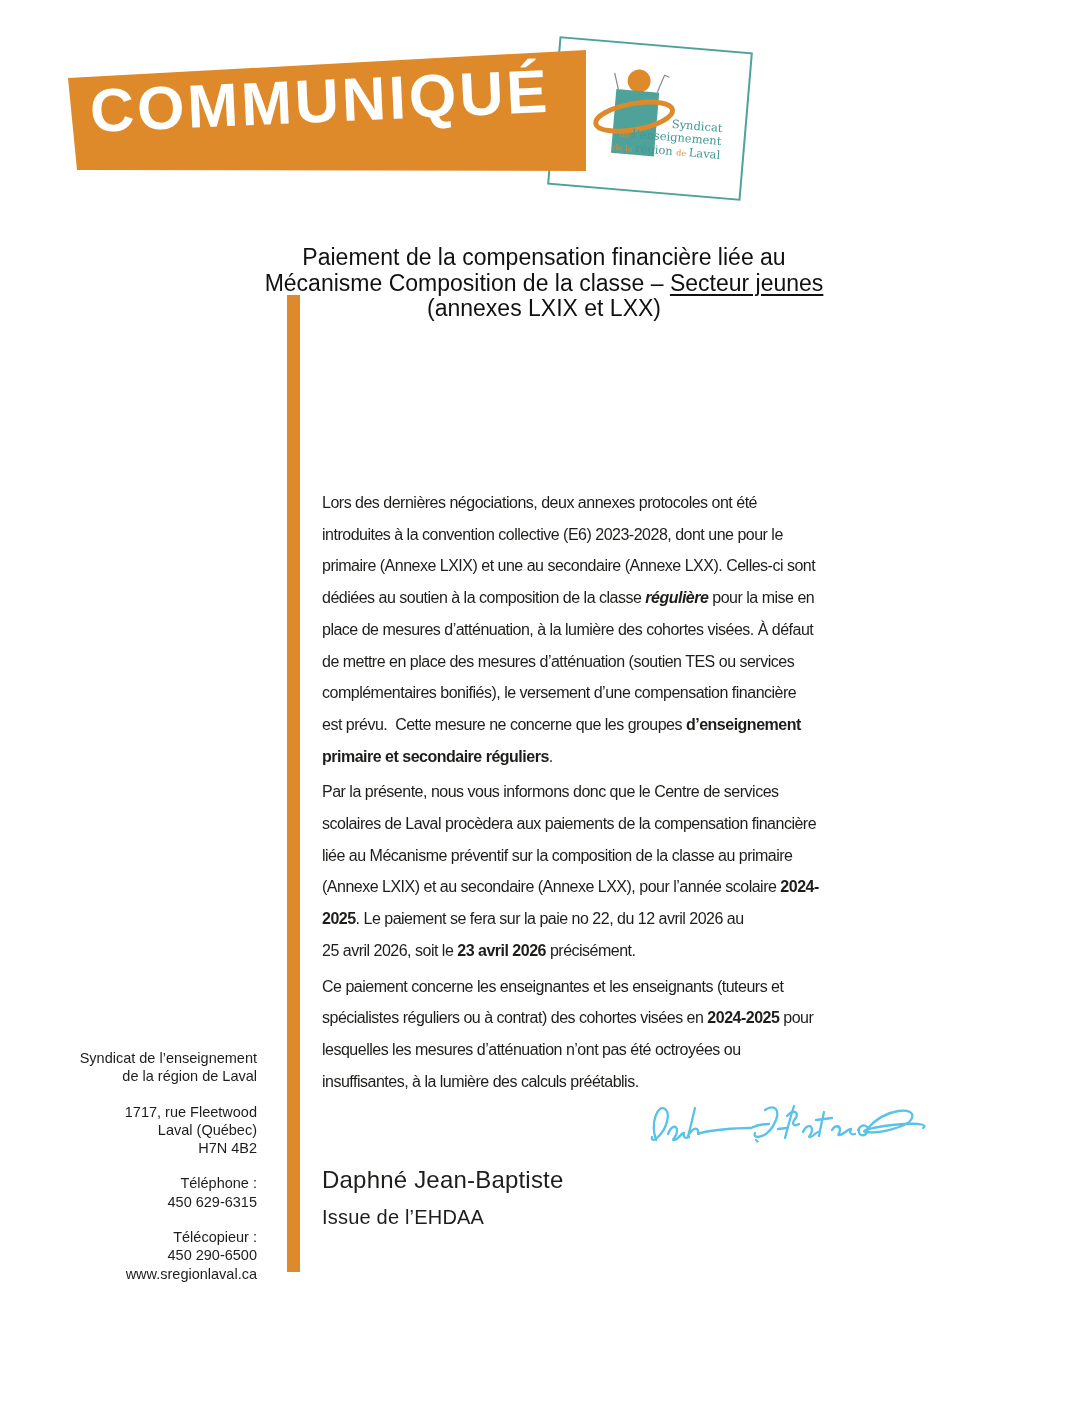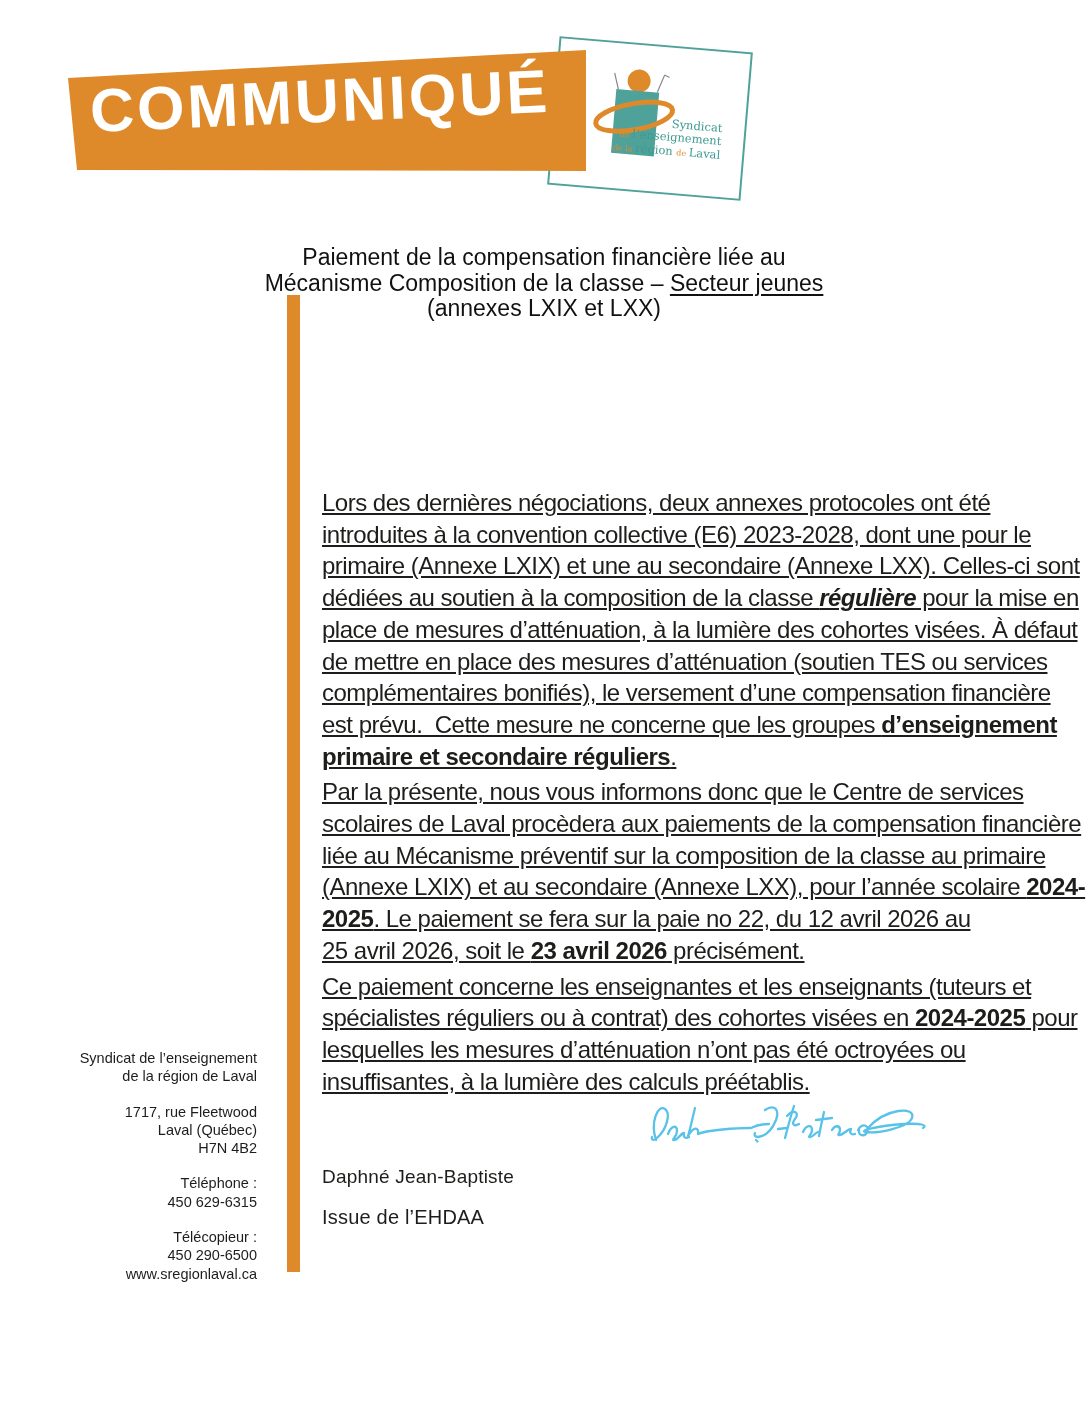--- a/index.html
+++ b/index.html
@@ -38,25 +38,25 @@
   
   .sidebar{position:absolute;left:40px;top:1049px;width:217px;text-align:right;
     font-size:14.5px;line-height:18.3px;color:#1d1d1b;}
   .sb-group{white-space:pre;margin-bottom:17px;}
 
   
   .content{position:absolute;left:322px;top:0;width:700px;height:100%;}
   .intro{position:absolute;top:361px;left:0;margin:0;font-weight:bold;font-size:20.5px;
     line-height:28px;letter-spacing:-0.4px;white-space:pre;color:#111;}
   .paragraphs{position:absolute;top:487px;left:0;}
-  .para{margin:0 0 4px 0;font-size:24px;line-height:31.7px;letter-spacing:-0.5px;white-space:pre;text-decoration:underline;}
+  .para{margin:0 0 4px 0;font-size:16px;line-height:31.7px;letter-spacing:-0.5px;white-space:pre;}
   .b{font-weight:bold;} .i{font-style:italic;}
 
   .signature-svg{position:absolute;left:316px;top:1096px;}
-  .signer-name{position:absolute;left:0;top:1166px;margin:0;font-size:19px;letter-spacing:.2px;}
+  .signer-name{position:absolute;left:0;top:1166px;margin:0;font-size:24px;letter-spacing:.2px;}
   .signer-role{position:absolute;left:0;top:1206px;margin:0;font-size:20px;letter-spacing:.2px;text-align:right;}
 </style>
 </head>
 <body>
 
 <div class="page">
 
 
   <div class="logo-card">
     <svg class="logo-art" width="190" height="145" viewBox="0 0 190 145">

